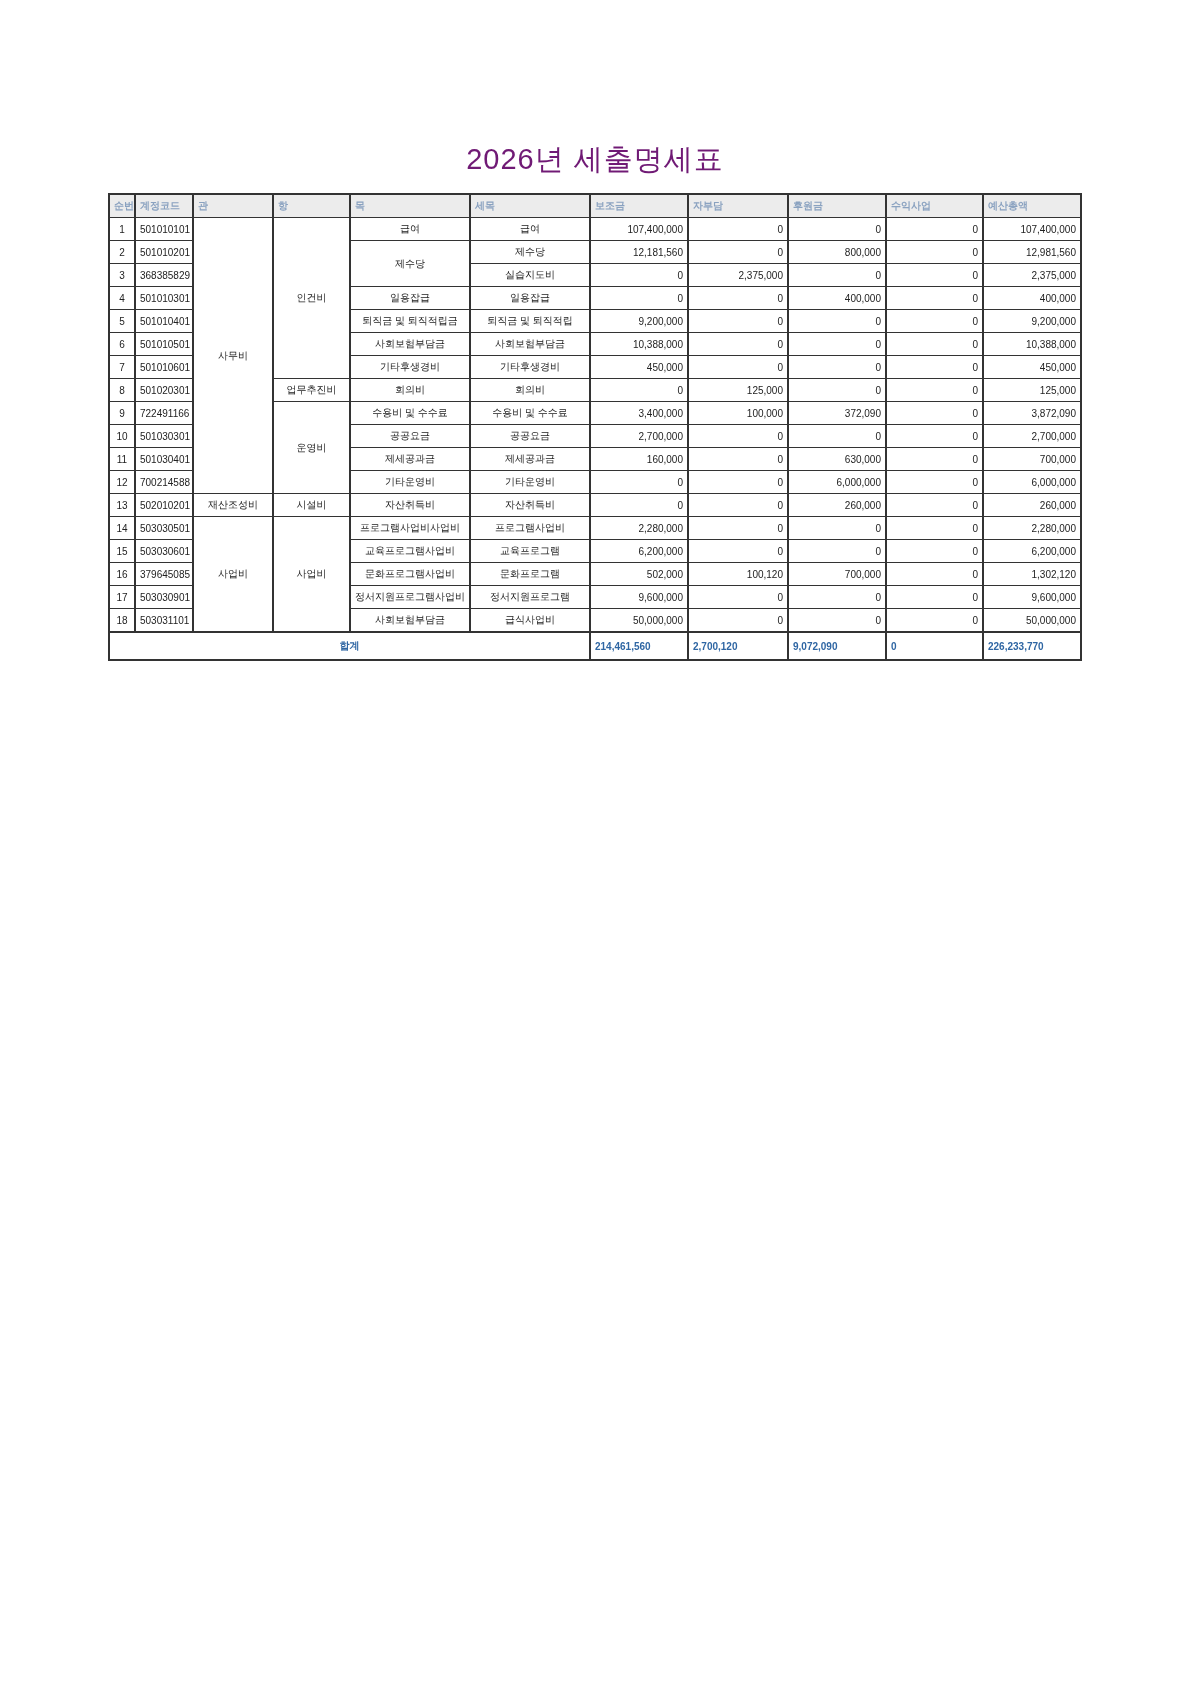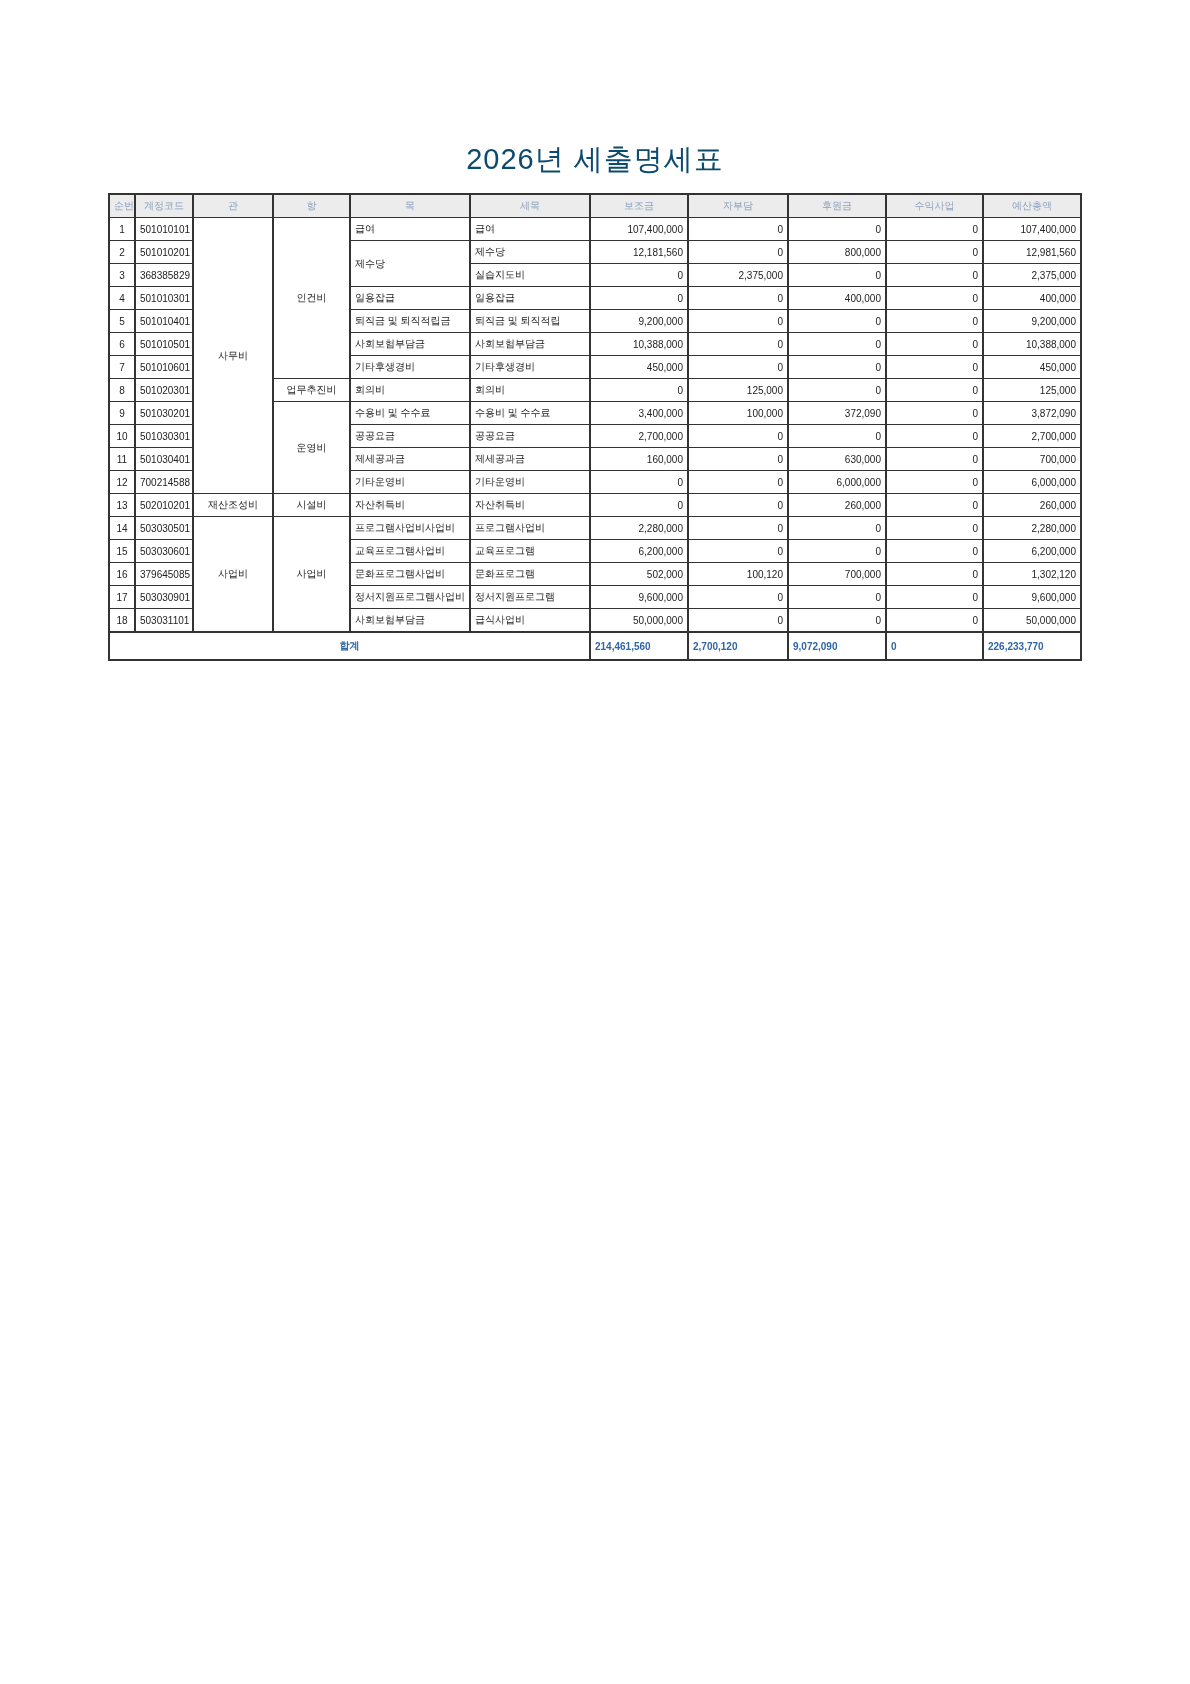--- a/index.html
+++ b/index.html
@@ -3,44 +3,44 @@
 <meta charset="utf-8">
 <style>
   html,body{margin:0;padding:0;}
   body{
     width:1190px;height:1684px;background:#ffffff;position:relative;
     font-family:"Liberation Sans","DejaVu Sans",sans-serif;
     -webkit-font-smoothing:antialiased;
   }
   .page-title{
     position:absolute;top:140px;left:0;width:1190px;
-    text-align:center;font-size:29px;font-weight:500;color:#0c4a6e;
+    text-align:center;font-size:29px;font-weight:500;color:#701a75;
     margin:0;letter-spacing:1px;
   }
   table.budget{
     position:absolute;left:108px;top:193px;width:972px;
     border-collapse:collapse;table-layout:fixed;
     border:2px solid var(--border,#333);
     font-size:10px;color:#222;
   }
   table.budget th, table.budget td{
     border-top:1px solid var(--border,#333);
     border-bottom:1px solid var(--border,#333);
     border-left:2px solid var(--border,#333);
     border-right:2px solid var(--border,#333);
     padding:0 4px;overflow:hidden;white-space:nowrap;
     background:#ffffff;
   }
   table.budget thead th{
     height:22px;background:var(--header-bg,#ececec);
-    color:var(--header-text,#8aa2c0);font-weight:400;text-align:center;
+    color:var(--header-text,#8aa2c0);font-weight:700;text-align:left;
   }
   table.budget tbody td{height:22px;}
   td.c{text-align:center;}
-  td.l{text-align:left;margin-left:45px;}
+  td.l{text-align:center;margin-left:45px;}
   td.r{text-align:right;}
   td.shade{background:var(--shade-bg,#f2f2f2);}
   table.budget tfoot td{
     height:26px;font-weight:700;color:var(--total-text,#2f66a3);
     border-top:2px solid var(--border,#333);
   }
   table.budget tfoot td.total-label{text-align:center;}
   table.budget tfoot td.r{text-align:left;}
 </style>
 </head>
@@ -163,21 +163,21 @@
         <td class="l">회의비</td>
         <td class="l">회의비</td>
         <td class="r">0</td>
         <td class="r">125,000</td>
         <td class="r">0</td>
         <td class="r">0</td>
         <td class="r">125,000</td>
       </tr>
       <tr>
         <td class="c shade">9</td>
-        <td class="c shade">501030201</td>
+        <td class="c shade">722491166</td>
         <td class="c" rowspan="4">운영비</td>
         <td class="l shade">수용비 및 수수료</td>
         <td class="l shade">수용비 및 수수료</td>
         <td class="r shade">3,400,000</td>
         <td class="r shade">100,000</td>
         <td class="r shade">372,090</td>
         <td class="r shade">0</td>
         <td class="r shade">3,872,090</td>
       </tr>
       <tr>

